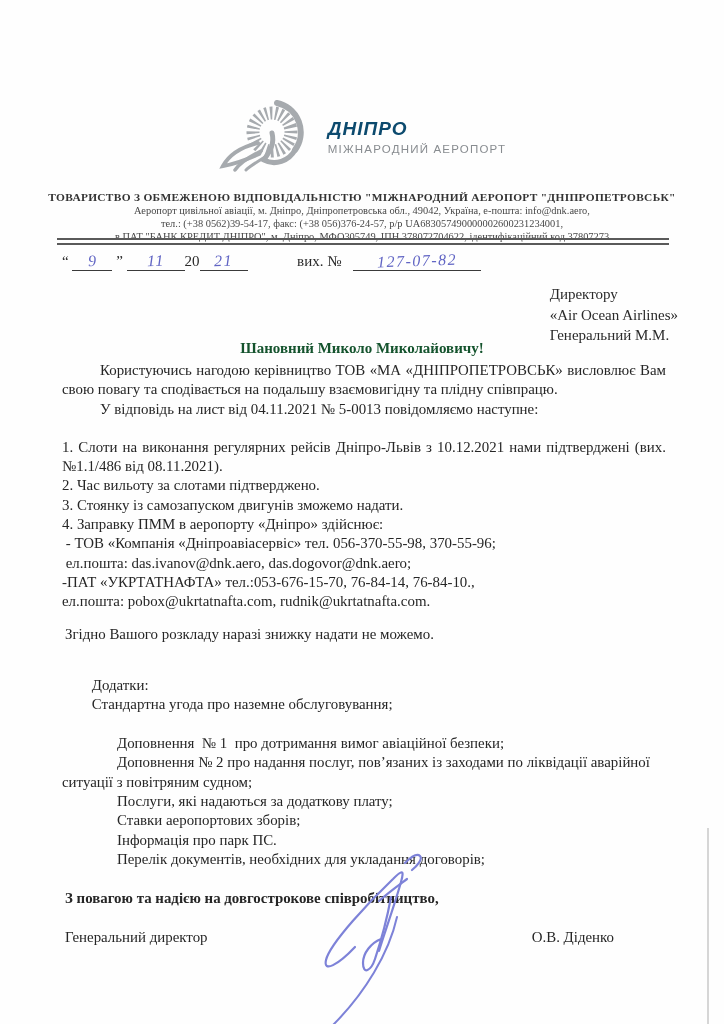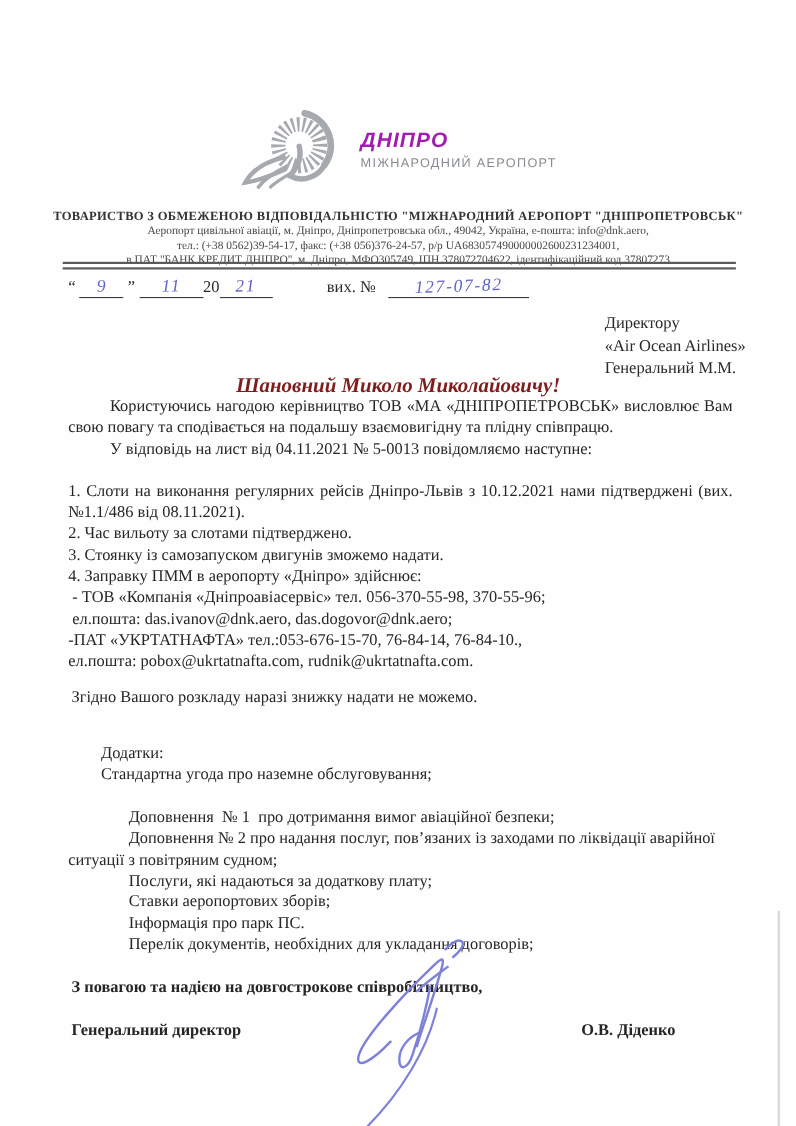--- a/index.html
+++ b/index.html
@@ -10,21 +10,21 @@
   }
   
   .logo-row {
     position:absolute; top:100px; left:0; right:0;
     display:flex; justify-content:center; align-items:center; gap:10px;
   }
   .logo-emblem { width:100px; height:72px; }
   .logo-text { display:flex; flex-direction:column; justify-content:center; }
   .logo-brand {
     font-family:"Liberation Sans", sans-serif; font-weight:bold; font-style:italic;
-    font-size:19px; color:#a21caf; letter-spacing:1px;
+    font-size:19px; color:#0c4a6e; letter-spacing:1px;
   }
   .logo-sub {
     font-family:"Liberation Sans", sans-serif; font-size:11.5px; color:#888c90;
     letter-spacing:1.2px; margin-top:3px;
   }
   .org-name {
     position:absolute; top:191px; left:0; right:0; text-align:center;
     font-weight:bold; font-size:11.4px; color:#333; letter-spacing:0.3px;
   }
   .org-lines {
@@ -47,37 +47,37 @@
   .b-year { width:48px; }
   .b-ref { width:128px; margin-left:8px; }
   .dl-gap { display:inline-block; width:42px; }
   
   .addressee {
     position:absolute; top:284px; right:46px; 
     font-size:15px; line-height:20.7px; color:#2a2a2a;
   }
   .salutation {
     position:absolute; top:340px; left:0; right:0; text-align:center;
-    font-weight:bold; font-style:italic; font-size:19px; color:#7f1d1d;
+    font-weight:bold; font-size:15px; color:#14532d;
   }
   
   .body { position:absolute; top:361px; left:62px; right:58px; font-size:14.9px; line-height:19.3px; }
   .p-ind { text-indent:38px; }
   .just { text-align:justify; }
   .list { margin-top:19px; }
   .list-line { white-space:pre-wrap; }
   .p4 { margin-top:13px; padding-left:3px; }
   .attach { margin-top:13px; }
   .attach-row { white-space:pre-wrap; }
   .attach-item { padding-left:55px; white-space:pre-wrap; }
   .attach-item.hang { padding-left:0; text-indent:55px; }
   .valediction { margin-top:20px; font-weight:bold; padding-left:3px; }
   .closing-row {
     margin-top:20px; display:flex; justify-content:space-between;
-    font-weight:bold; padding-left:3px;
+    font-weight:normal; padding-left:3px;
   }
   .sign-name { padding-right:52px; }
   
   .signature { position:absolute; left:293px; top:845px; pointer-events:none; }
   .scan-line { position:absolute; right:15px; top:828px; bottom:0; width:2px; background:#d6d6d6; }
 </style>
 </head>
 <body>
 
 <div class="page">

